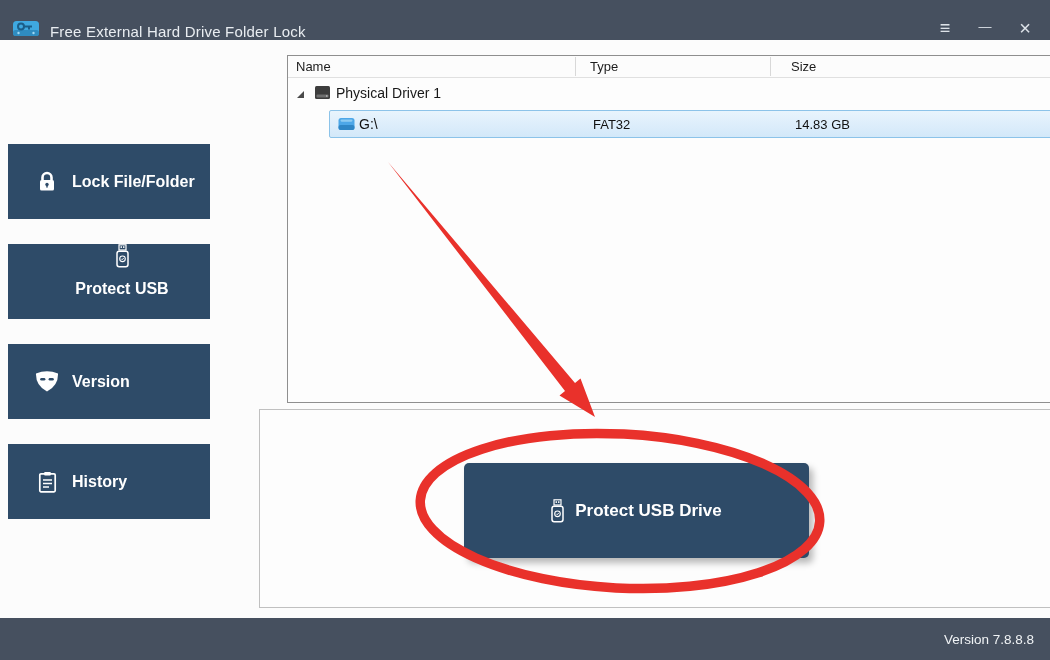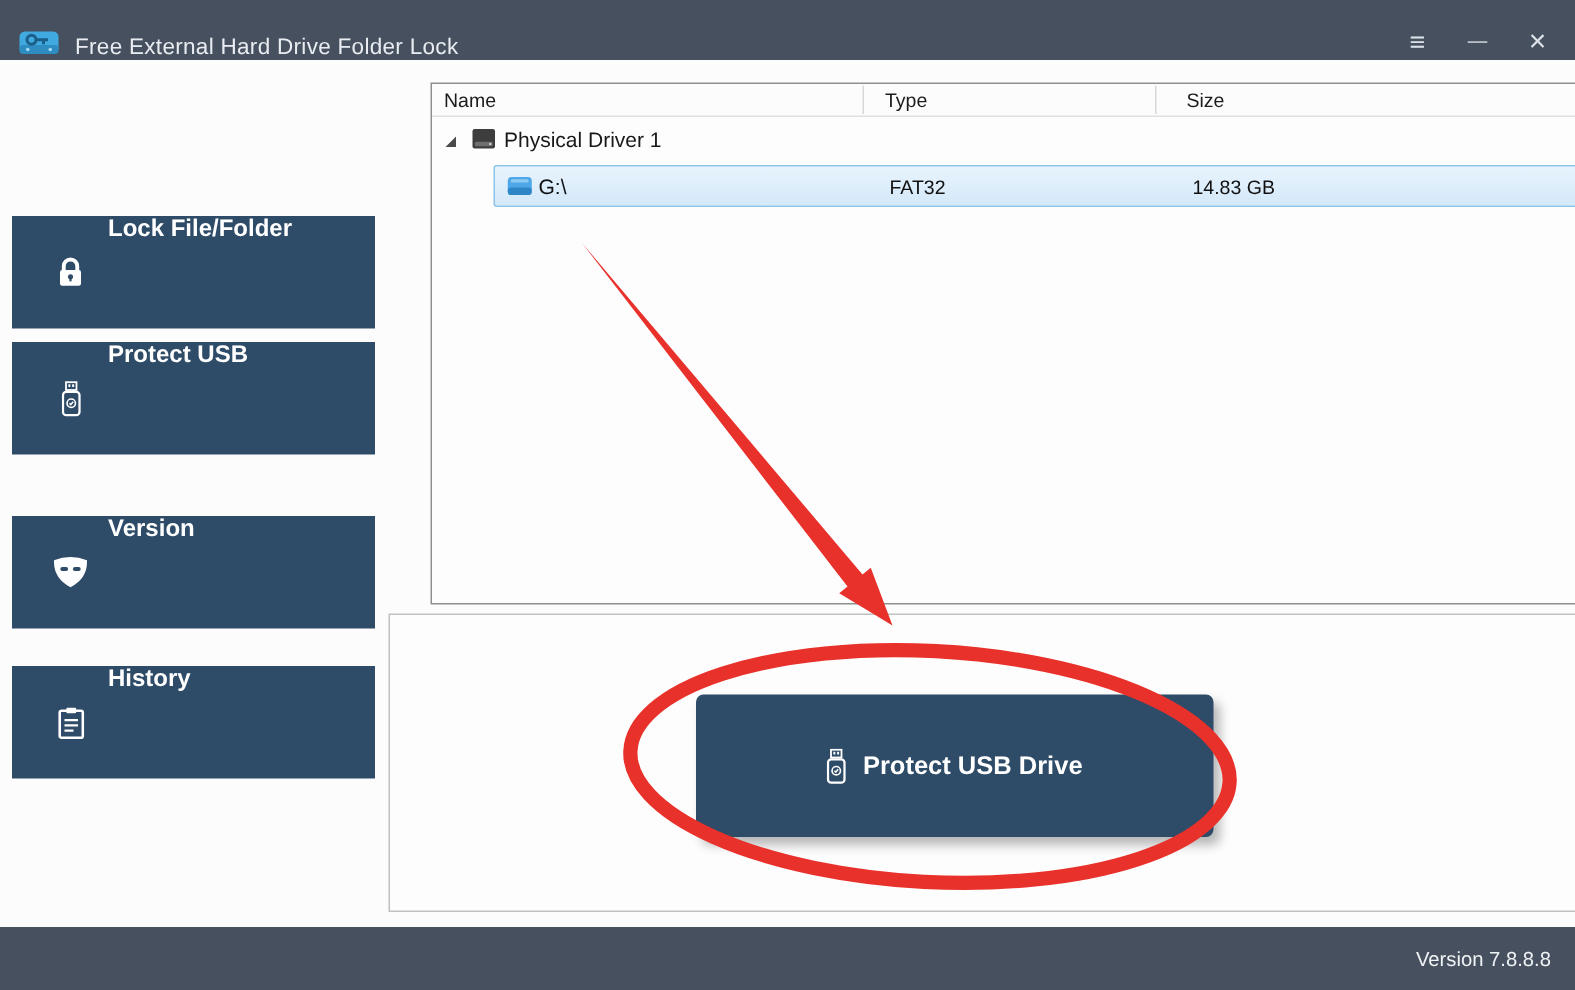--- a/index.html
+++ b/index.html
@@ -11,25 +11,25 @@
   .titlebar { position:absolute; top:0; left:0; width:1050px; height:40px; background:#46505f;
               display:flex; align-items:flex-end; padding:0 14px 0 12px; }
   .app-title { color:#e9edf1; font-size:15px; margin-left:10px; letter-spacing:.2px; }
   .win-controls { margin-left:auto; display:flex; align-items:center; gap:18px; }
   .win-btn { color:#dde2e8; text-align:center; width:22px; cursor:default; }
   .win-btn.menu { font-size:18px; }
   .win-btn.min  { font-size:13px; transform:translateY(-2px); }
   .win-btn.close{ font-size:20px; }
 
   
-  .nav-btn { position:absolute; left:8px; width:242px; height:75px; background:#2e4b68;
-             color:#fff; display:flex; gap:12px; padding-left:26px;
+  .nav-btn { position:absolute; left:8px; width:202px; height:75px; background:#2e4b68;
+             color:#fff; display:flex; align-items:center; gap:12px; padding-left:26px;
              font-weight:bold; font-size:16px; cursor:pointer; }
   .nav-btn .ic { display:flex; align-items:center; justify-content:center; width:26px; }
-  #nav0 { top:144px; } #nav1 { top:228px; } #nav2 { top:344px; } #nav3 { top:444px; }
+  #nav0 { top:144px; } #nav1 { top:244px;flex-direction:column; } #nav2 { top:344px; } #nav3 { top:444px; }
 
   
   .table-panel { position:absolute; left:259px; top:55px; width:780px; height:348px;
                  background:#fdfdfd; border:1px solid #8f8f8f;margin-left:28px; }
   .thead { position:absolute; top:0; left:0; right:0; height:22px; background:#fcfcfc;
            border-bottom:1px solid #e0e0e0; }
   .th { position:absolute; top:3px; font-size:13px; color:#1c1c1c; }
   .th.name { left:8px; } .th.type { left:302px; } .th.size { left:503px; }
   .hsep { position:absolute; top:1px; bottom:1px; width:1px; background:#d8d8d8; }
   .hsep.s1 { left:287px; } .hsep.s2 { left:482px; }

